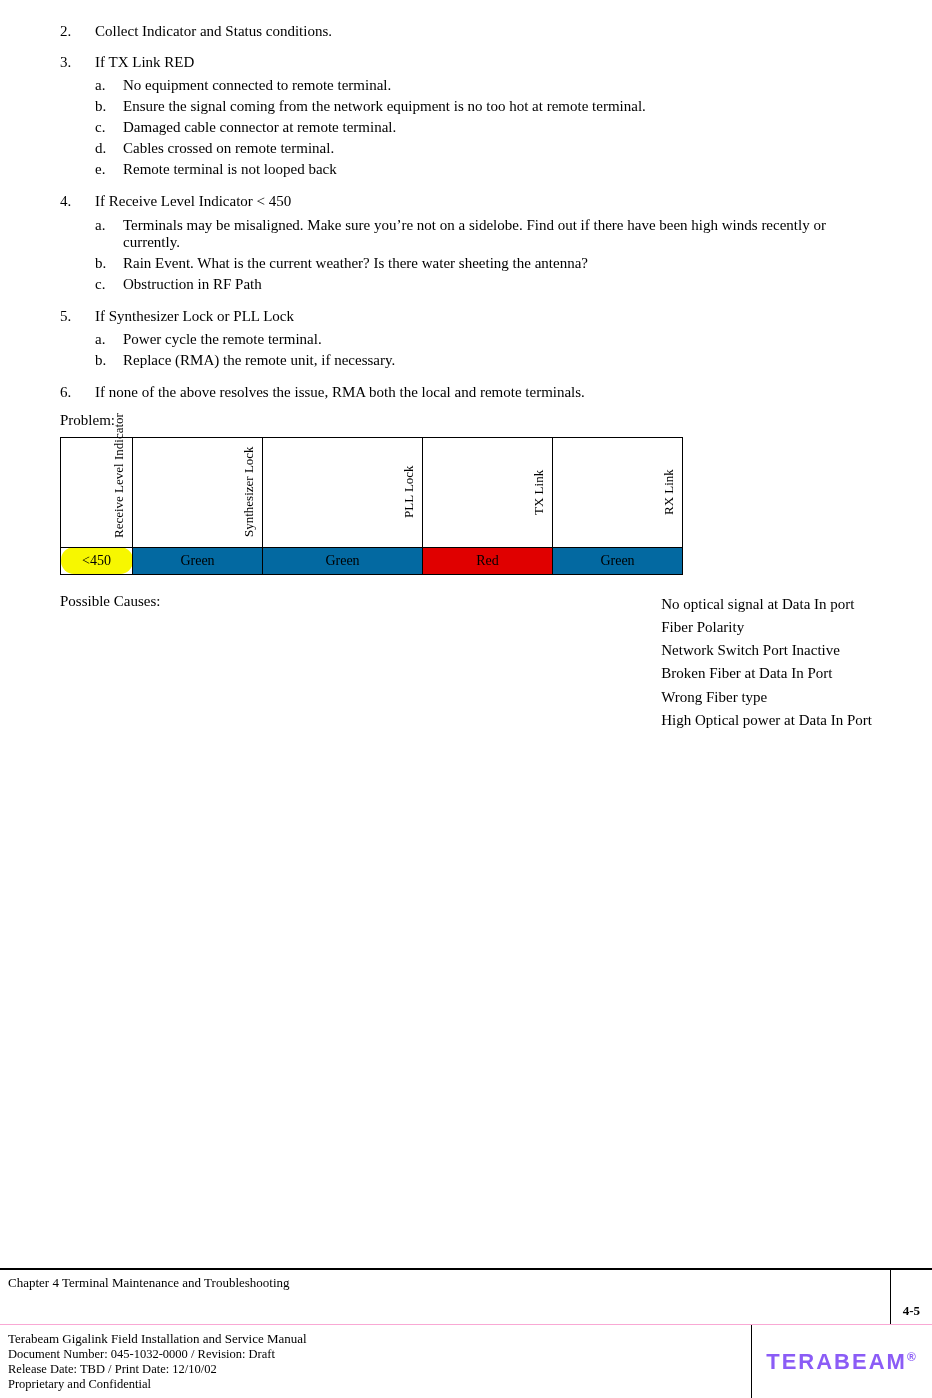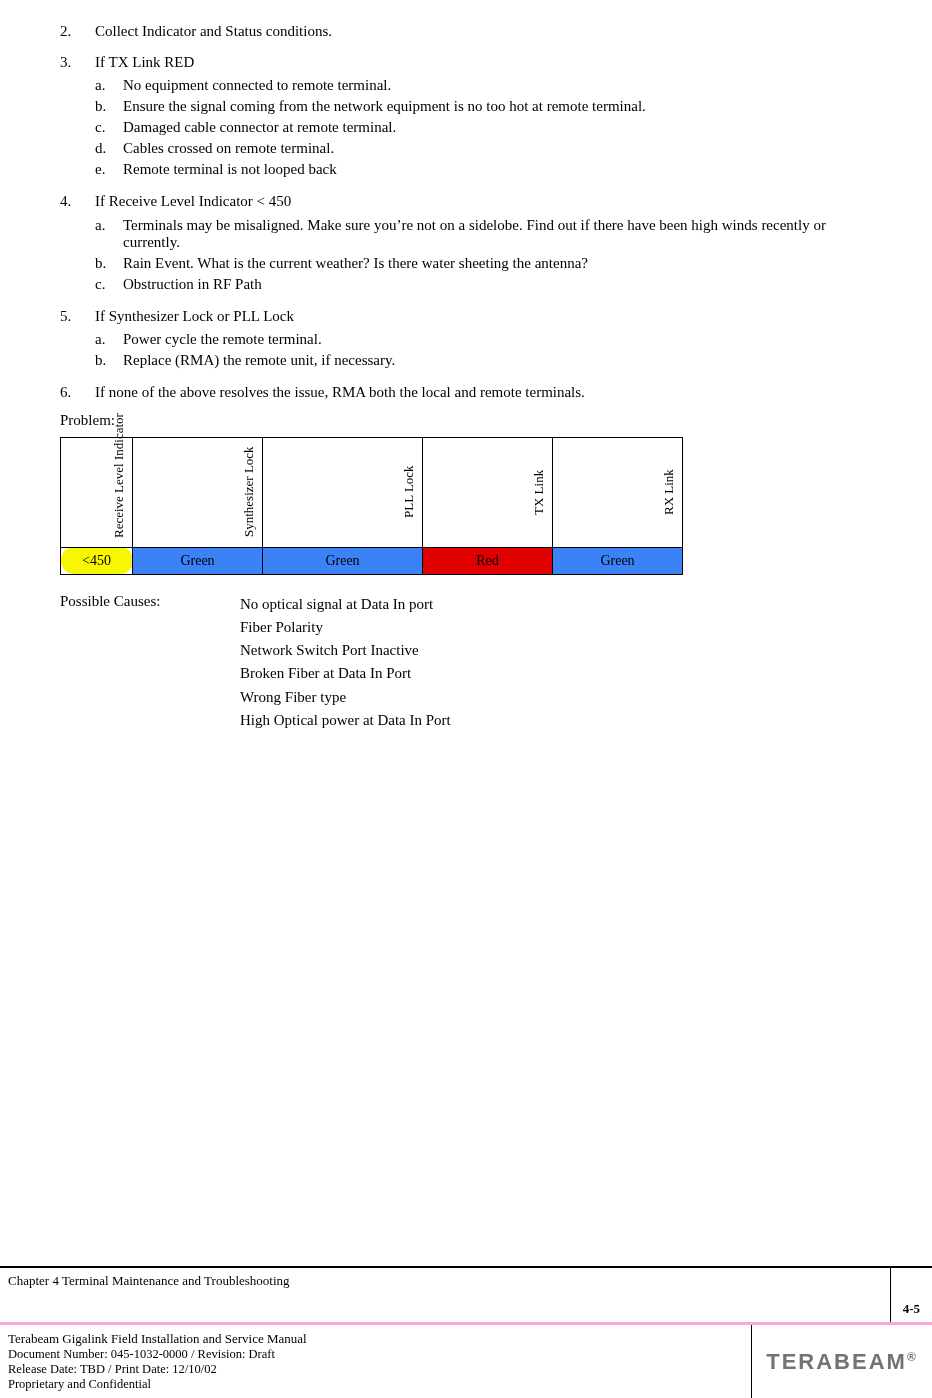--- a/index.html
+++ b/index.html
@@ -83,44 +83,45 @@
     .indicator-table .col-synth { width: 130px; }
     .indicator-table .col-pll { width: 160px; }
     .indicator-table .col-tx { width: 130px; }
     .indicator-table .col-rx { width: 130px; }
     .indicator-table td {
       padding: 5px 8px;
       font-size: 14px;
       font-weight: normal;
     }
     .cell-yellow { background: #f7f700; border-radius: 13px; }
-    .cell-green { background: #3b82f6; margin-top: 33px; }
+    .cell-green { background: #0369a1; margin-top: 33px; }
     .cell-red { background: #e00000; color: #000000; }
     
     .possible-causes {
       display: flex;
       margin-top: 12px;
       margin-bottom: 16px;
+      justify-content: space-between;
     }
     .pc-label {
       font-size: 15px;
       min-width: 180px;
     }
     .pc-list {
       font-size: 15px;
       line-height: 1.55;
     }
     
     .footer {
       border-top: 2px solid #000;
       margin-top: auto;
     }
     .footer-row1 {
       display: flex;
-      border-bottom: 3px solid #f9a8d4;
+      border-bottom: 1px solid #f9a8d4;
     }
     .footer-chapter {
       flex: 1;
       font-size: 13px;
       padding: 5px 8px;
       border-right: 1px solid #000;
     }
     .footer-page-num {
       font-size: 13px;
       padding: 5px 12px;
@@ -146,21 +147,21 @@
       display: flex;
       align-items: center;
       justify-content: center;
       padding: 8px;
     }
     .logo-text {
       font-family: Arial, sans-serif;
       font-size: 22px;
       font-weight: bold;
       letter-spacing: 2px;
-      color: #737373;
+      color: #8b5cf6;
     }
     .logo-reg {
       font-size: 12px;
       vertical-align: super;
     }
     .main-text {
       font-size: 15px;
       line-height: 1.5;
     }
   </style>

